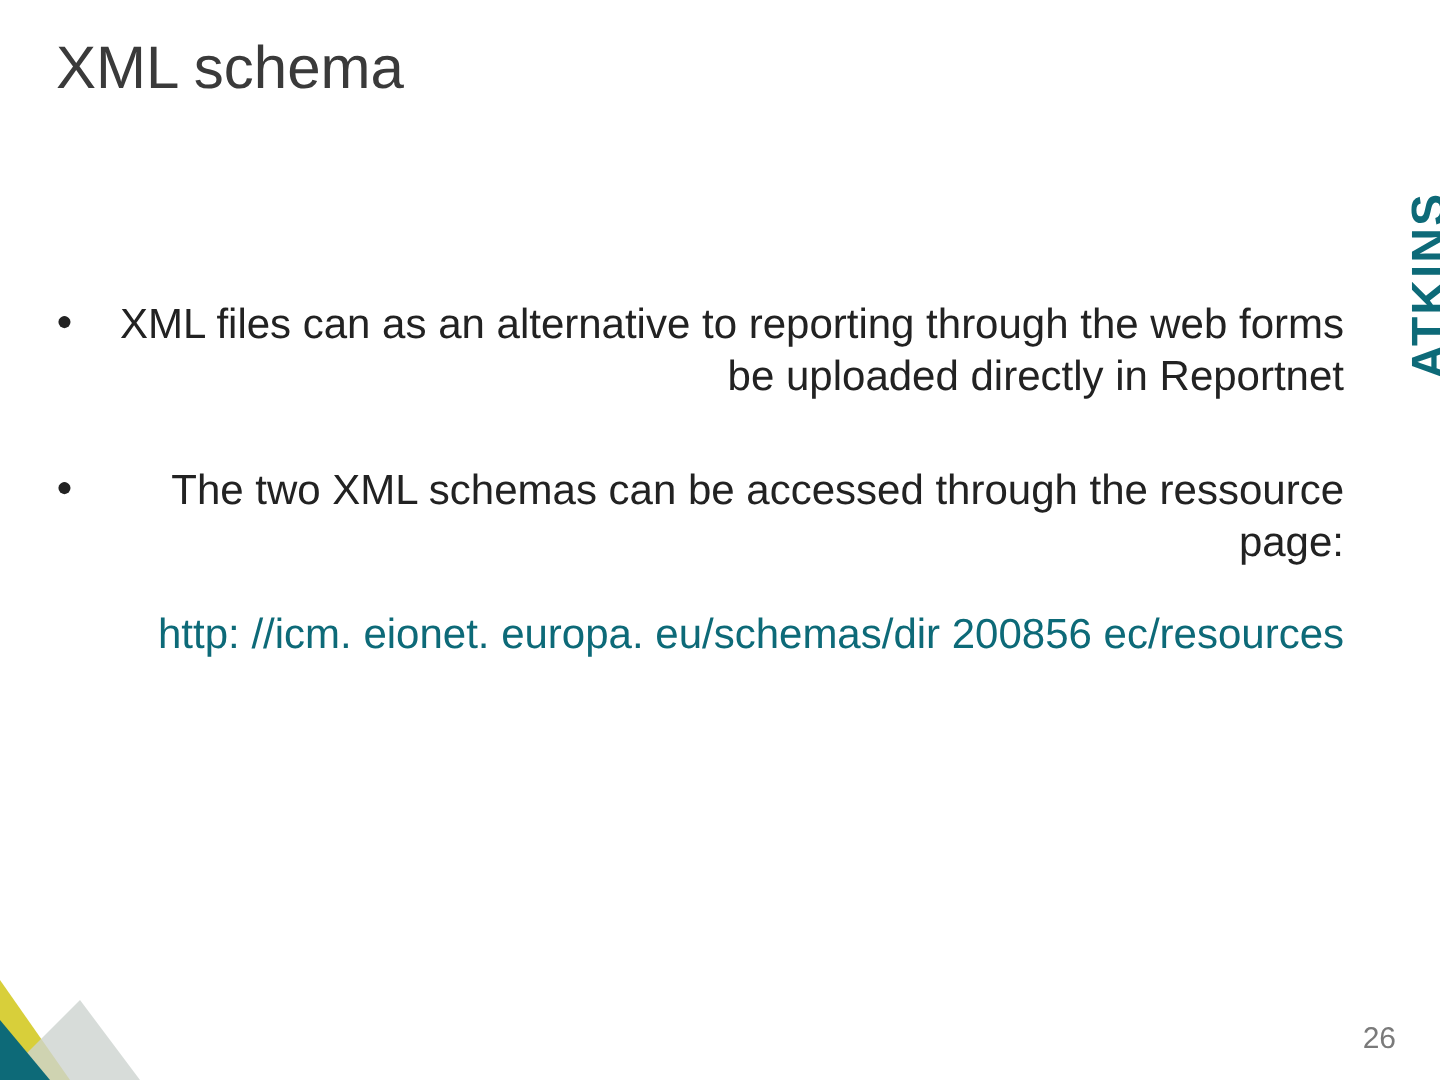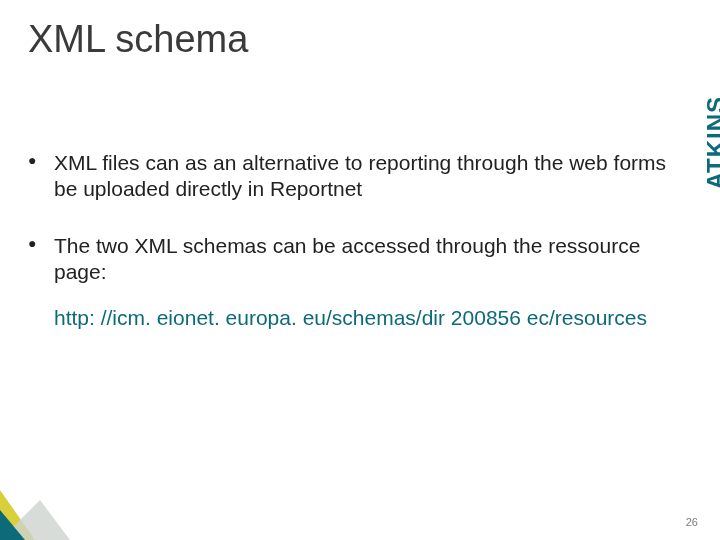--- a/index.html
+++ b/index.html
@@ -15,21 +15,21 @@
   .slide {
     width: 720px;
     height: 540px;
     position: relative;
     box-sizing: border-box;
   }
   .title {
     position: absolute;
     top: 18px;
     left: 28px;
-    font-size: 38px;
+    font-size: 30px;
     color: #3a3a3a;
     font-weight: 400;
   }
   .logo {
     position: absolute;
     top: 14px;
     right: 18px;
   }
   .logo-text {
     font-family: Arial, Helvetica, sans-serif;
@@ -46,20 +46,21 @@
     white-space: nowrap;
   }
   .content {
     position: absolute;
     top: 150px;
     left: 28px;
     right: 48px;
     font-size: 21px;
     color: #222;
     line-height: 1.25;
+    text-align: right;
   }
   .content ul {
     list-style: none;
     padding: 0;
     margin: 0;
   }
   .content li {
     position: relative;
     padding-left: 26px;
     margin-bottom: 30px;
@@ -74,21 +75,21 @@
   }
   .link {
     color: #0d6a78;
     display: block;
     margin-top: 20px;
   }
   .page-number {
     position: absolute;
     bottom: 12px;
     right: 22px;
-    font-size: 11px;
+    font-size: 15px;
     color: #7a7a7a;
   }
   .corner-decor {
     position: absolute;
     left: 0;
     bottom: 0;
     width: 70px;
     height: 60px;
     pointer-events: none;
   }

